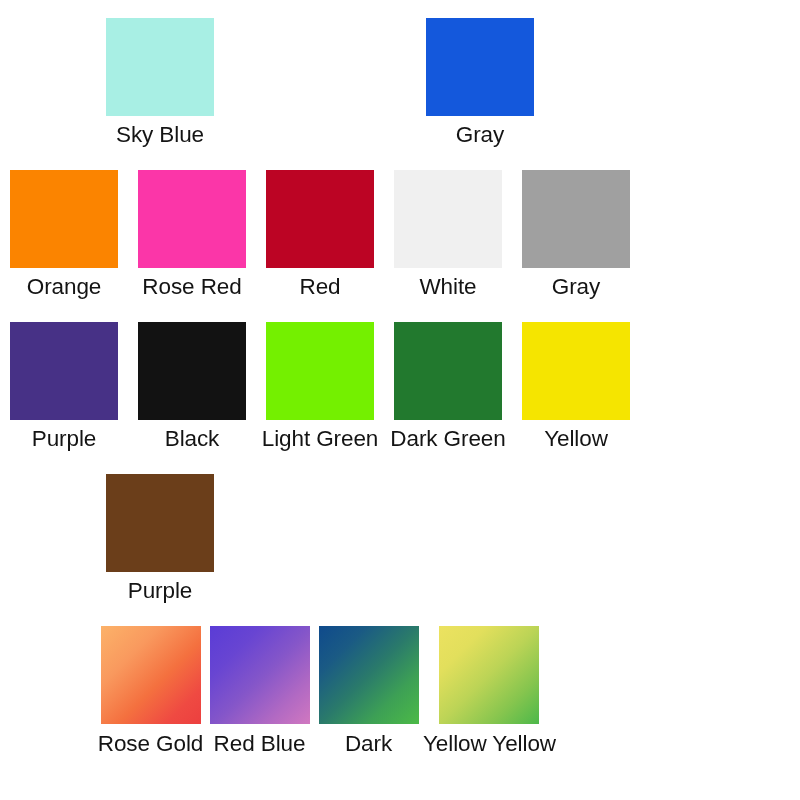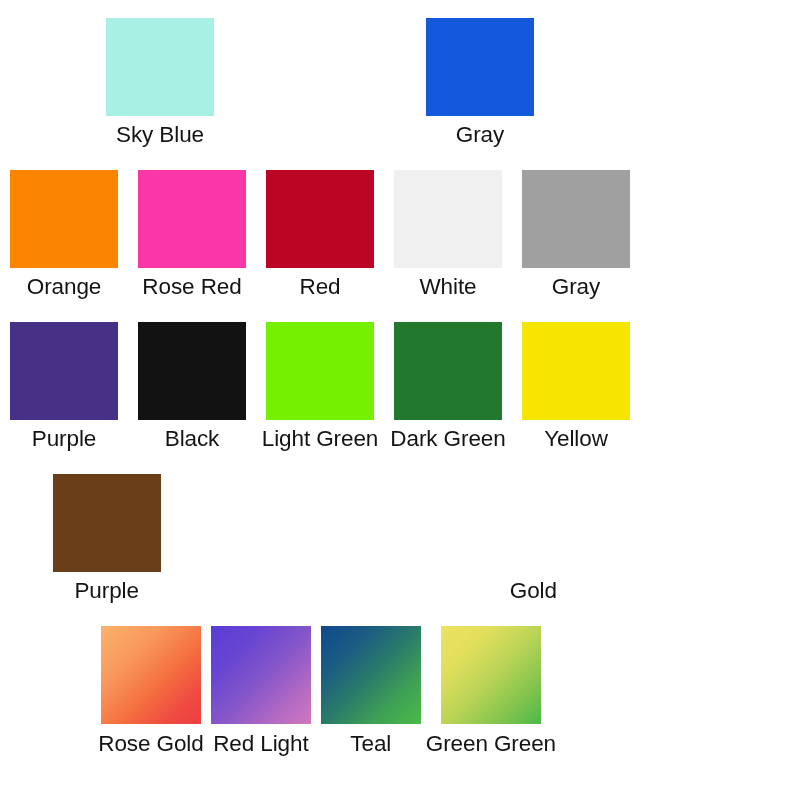--- a/index.html
+++ b/index.html
@@ -169,36 +169,32 @@
     </div>
     <div class="swatch-row">
       <div class="swatch-cell">
         <div class="swatch-chip" style="background-color:#6b3e1a;"></div>
         <div class="swatch-label">Purple</div>
       </div>
       <div class="swatch-cell empty-cell">
         <div class="swatch-chip"></div>
         <div class="swatch-label"></div>
       </div>
-      <div class="swatch-cell">
-        <div class="swatch-chip chip-gold"></div>
-        <div class="swatch-label">Gold</div>
-      </div>
     </div>
     <div class="swatch-row row-gradients">
       <div class="swatch-cell">
         <div class="swatch-chip" style="background-image:linear-gradient(135deg,#fcb269 0%,#f9995e 30%,#f4703f 58%,#ef4a42 82%,#ec3f3f 100%);"></div>
         <div class="swatch-label">Rose Gold</div>
       </div>
       <div class="swatch-cell">
         <div class="swatch-chip" style="background-image:linear-gradient(135deg,#5a3cd6 0%,#6845d2 26%,#8556c9 52%,#b169c3 78%,#d178c0 100%);"></div>
-        <div class="swatch-label">Red Light</div>
+        <div class="swatch-label">Red Blue</div>
       </div>
       <div class="swatch-cell">
         <div class="swatch-chip" style="background-image:linear-gradient(135deg,#0f4a8c 0%,#1a5a84 24%,#2a7a6b 50%,#3da055 74%,#4cba47 100%);"></div>
-        <div class="swatch-label">Teal</div>
+        <div class="swatch-label">Dark</div>
       </div>
       <div class="swatch-cell">
         <div class="swatch-chip" style="background-image:linear-gradient(135deg,#ece260 0%,#e2df5c 24%,#bcd456 50%,#86c54e 76%,#4cb84a 100%);"></div>
-        <div class="swatch-label">Green Green</div>
+        <div class="swatch-label">Yellow Yellow</div>
       </div>
     </div>
   </div>
 
 </body></html>

